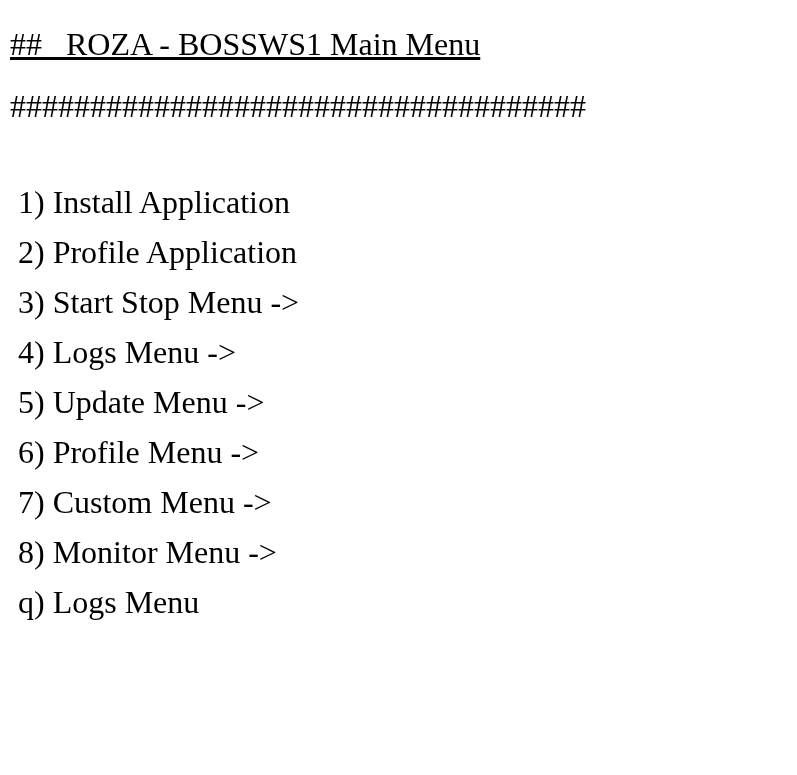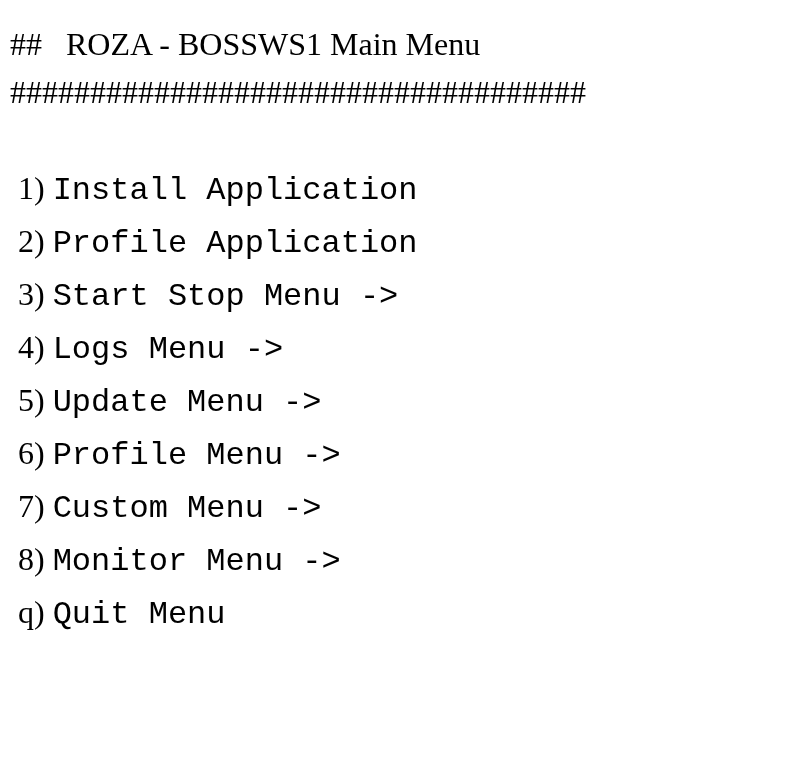--- a/index.html
+++ b/index.html
@@ -11,36 +11,36 @@
       width: 797px;
       height: 775px;
       background: #ffffff;
       font-family: "Times New Roman", Times, serif;
       font-size: 32px;
       color: #000000;
       padding: 20px 10px;
       line-height: 1.5;
     }
     .header-line {
-      margin-bottom: 0;
+      margin-bottom: 14px;
+      text-decoration: underline;
     }
     .divider {
       letter-spacing: 0;
       margin-bottom: 48px;
     }
     .menu-item {
       margin-bottom: 2px;
       padding-left: 8px;
     }
     .menu-key {
       display: inline;
     }
     .menu-label {
       display: inline;
-      font-family: Liberation Mono, monospace;
     }
   </style>
 </head>
 <body>
 
 <div class="header-line">
   <span>##</span>
   <span>&nbsp;</span>
   <span>ROZA - BOSSWS1   Main Menu</span>
 </div>
@@ -73,14 +73,14 @@
 
 <div class="menu-item">
   <span class="menu-key">7</span><span>)&nbsp;</span><span class="menu-label">Custom Menu -&gt;</span>
 </div>
 
 <div class="menu-item">
   <span class="menu-key">8</span><span>)&nbsp;</span><span class="menu-label">Monitor Menu -&gt;</span>
 </div>
 
 <div class="menu-item">
-  <span class="menu-key">q</span><span>)&nbsp;</span><span class="menu-label">Quit Menu</span>
+  <span class="menu-key">q</span><span>)&nbsp;</span><span class="menu-label">Logs Menu</span>
 </div>
 
 </body></html>

